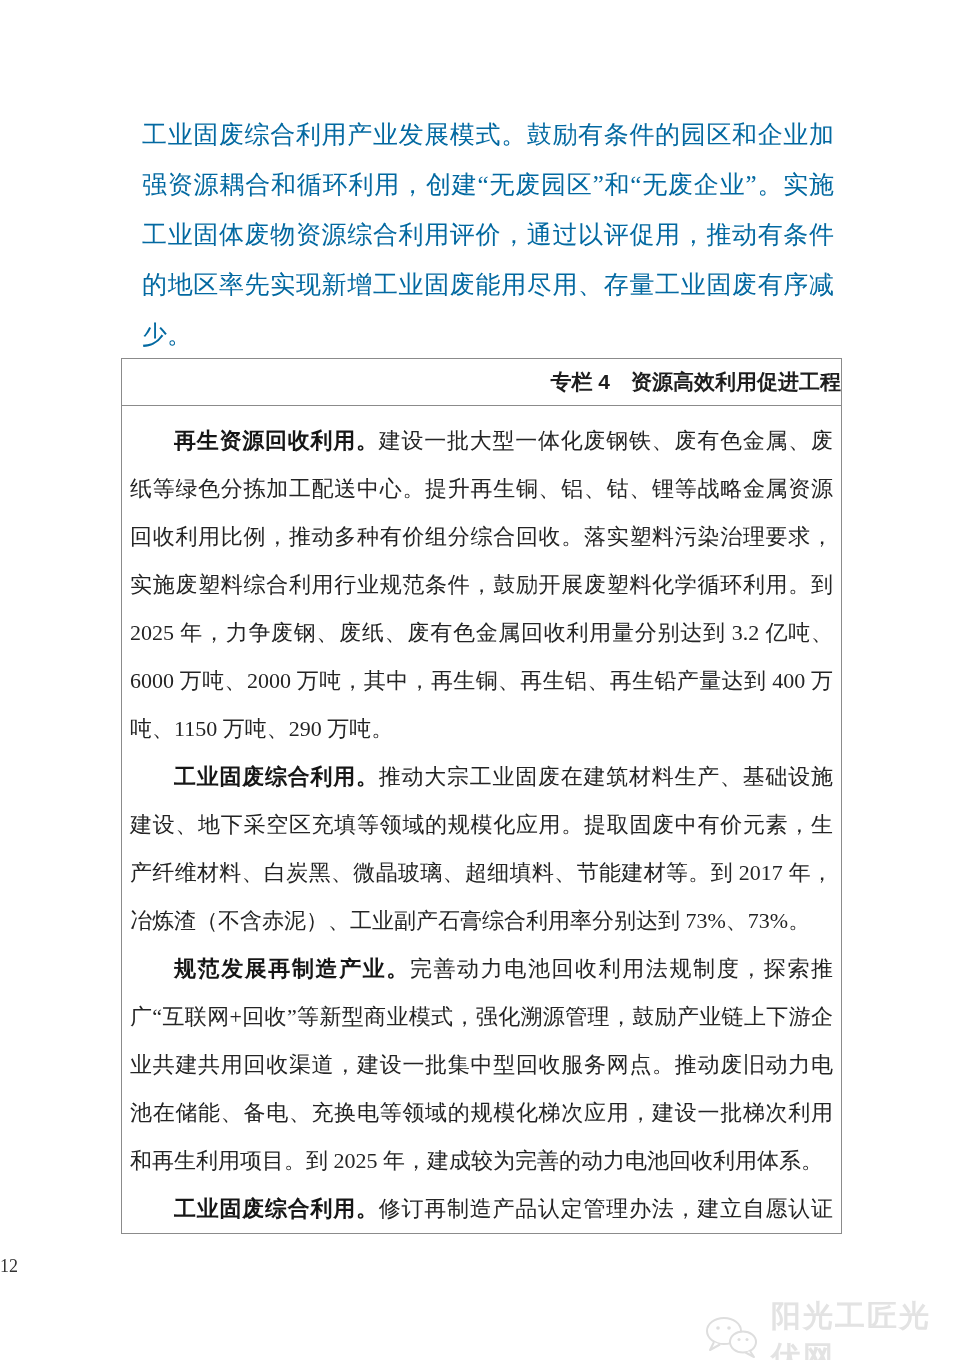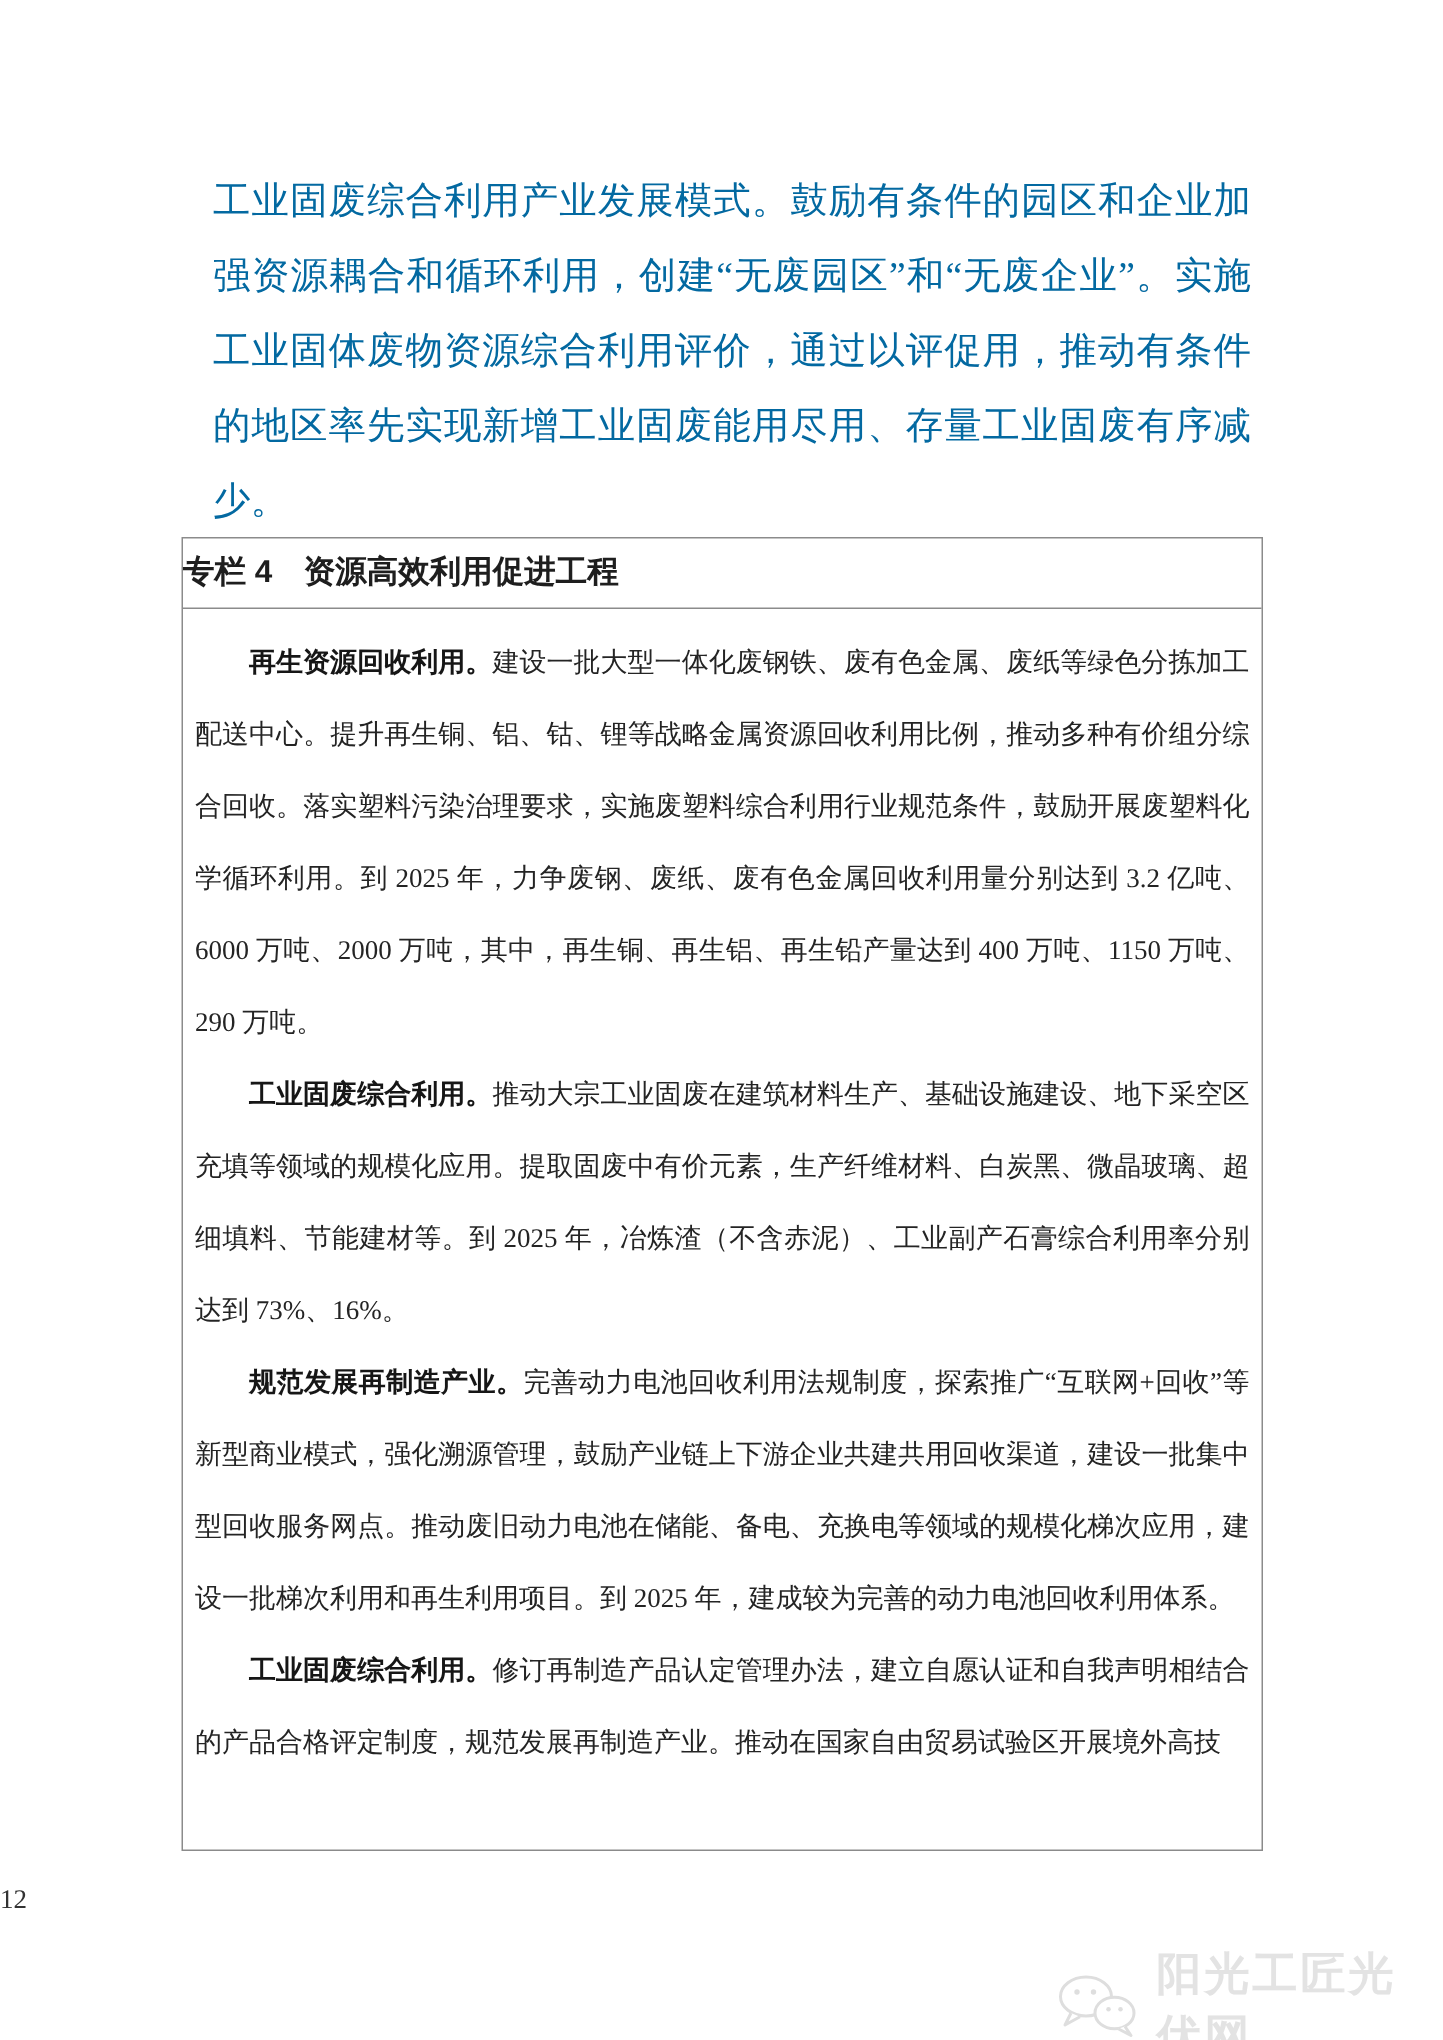--- a/index.html
+++ b/index.html
@@ -35,33 +35,33 @@
     top: 358px;
     width: 721px;
     height: 876px;
     border: 1px solid #8b8b8b;
     box-sizing: border-box;
     background: #ffffff;
   }
   .box-title {
     height: 46px;
     line-height: 46px;
-    text-align: left;
+    text-align: right;
     font-weight: bold;
     font-family: "Liberation Sans", sans-serif;
     font-size: 21px;
     color: #1e1e1e;
     border-bottom: 1px solid #8b8b8b;
     white-space: pre;
   }
   .box-body {
     box-sizing: border-box;
     height: 828px;
     padding: 11px 8px 0 8px;
-    font-size: 18px;
+    font-size: 22px;
     line-height: 48px;
     text-align: justify;
     overflow: hidden;
     color: #242424;
   }
   .box-para {
     margin: 0;
     text-indent: 2em;
   }
   .box-para .lead {
@@ -101,21 +101,21 @@
 <body>
 
 <div class="page">
 
   <p class="intro">工业固废综合利用产业发展模式。鼓励有条件的园区和企业加强资源耦合和循环利用，创建“无废园区”和“无废企业”。实施工业固体废物资源综合利用评价，通过以评促用，推动有条件的地区率先实现新增工业固废能用尽用、存量工业固废有序减少。</p>
 
   <div class="column-box">
     <div class="box-title">专栏 4　资源高效利用促进工程</div>
     <div class="box-body">
       <p class="box-para"><span class="lead">再生资源回收利用。</span><span>建设一批大型一体化废钢铁、废有色金属、废纸等绿色分拣加工配送中心。提升再生铜、铝、钴、锂等战略金属资源回收利用比例，推动多种有价组分综合回收。落实塑料污染治理要求，实施废塑料综合利用行业规范条件，鼓励开展废塑料化学循环利用。到 2025 年，力争废钢、废纸、废有色金属回收利用量分别达到 3.2 亿吨、6000 万吨、2000 万吨，其中，再生铜、再生铝、再生铅产量达到 400 万吨、1150 万吨、290 万吨。</span></p>
-      <p class="box-para"><span class="lead">工业固废综合利用。</span><span>推动大宗工业固废在建筑材料生产、基础设施建设、地下采空区充填等领域的规模化应用。提取固废中有价元素，生产纤维材料、白炭黑、微晶玻璃、超细填料、节能建材等。到 2025 年，冶炼渣（不含赤泥）、工业副产石膏综合利用率分别达到 73%、16%。</span></p>
+      <p class="box-para"><span class="lead">工业固废综合利用。</span><span>推动大宗工业固废在建筑材料生产、基础设施建设、地下采空区充填等领域的规模化应用。提取固废中有价元素，生产纤维材料、白炭黑、微晶玻璃、超细填料、节能建材等。到 2017 年，冶炼渣（不含赤泥）、工业副产石膏综合利用率分别达到 73%、73%。</span></p>
       <p class="box-para"><span class="lead">规范发展再制造产业。</span><span>完善动力电池回收利用法规制度，探索推广“互联网+回收”等新型商业模式，强化溯源管理，鼓励产业链上下游企业共建共用回收渠道，建设一批集中型回收服务网点。推动废旧动力电池在储能、备电、充换电等领域的规模化梯次应用，建设一批梯次利用和再生利用项目。到 2025 年，建成较为完善的动力电池回收利用体系。</span></p>
       <p class="box-para"><span class="lead">工业固废综合利用。</span><span>修订再制造产品认定管理办法，建立自愿认证和自我声明相结合的产品合格评定制度，规范发展再制造产业。推动在国家自由贸易试验区开展境外高技</span></p>
     </div>
   </div>
 
   <div class="page-number">12</div>
 
   <div class="watermark">
     <span>
       <svg width="58" height="44" viewBox="0 0 58 44" xmlns="http://www.w3.org/2000/svg">

